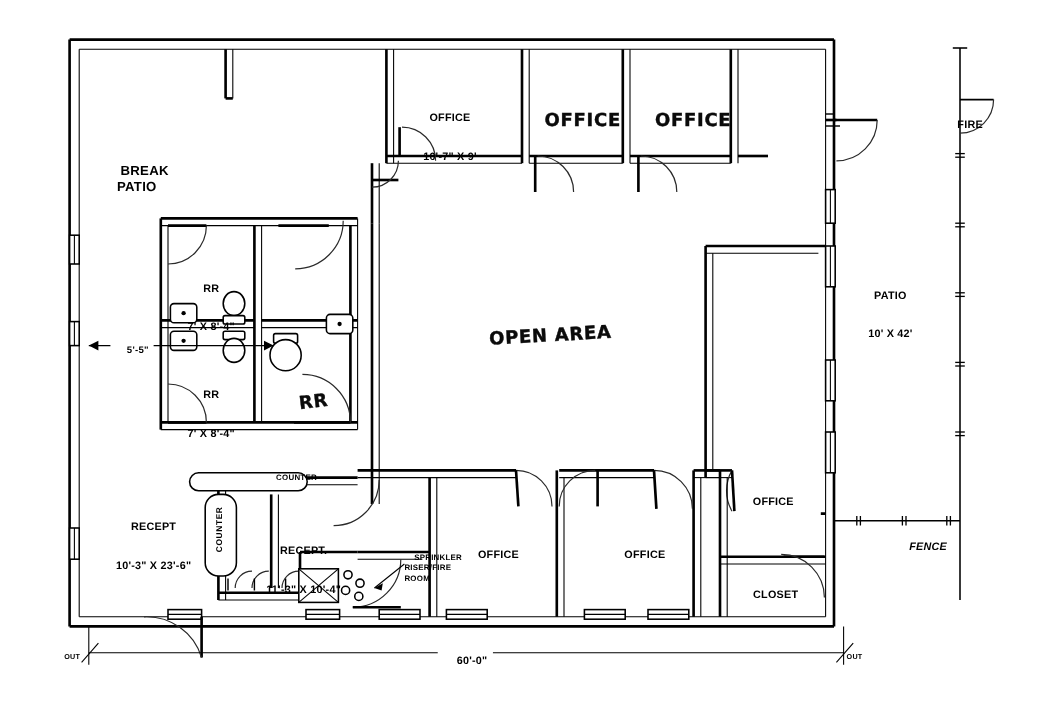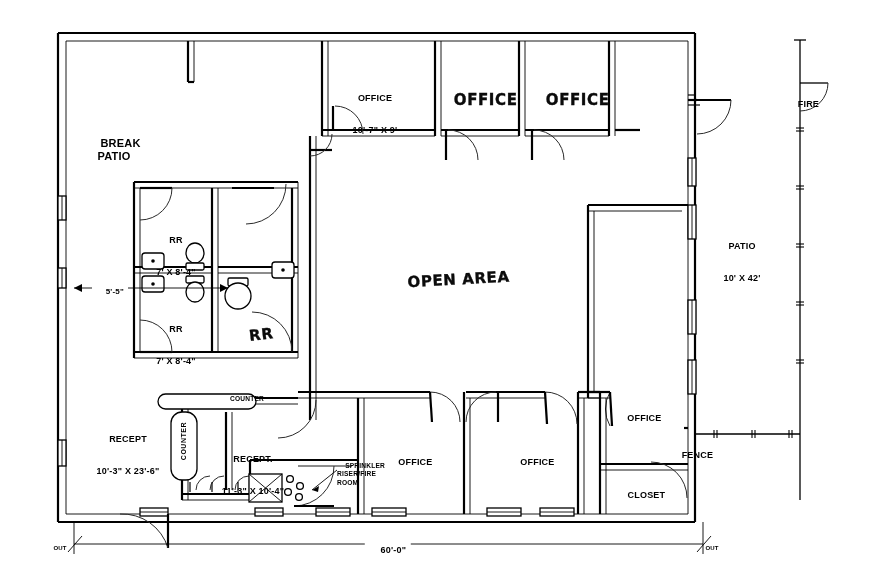--- a/index.html
+++ b/index.html
@@ -489,21 +489,21 @@
   </div>
 
   <div class="lbl rot-counter" style="left:184px; top:446px; position:absolute; font-weight:bold;">
     <span>COUNTER</span>
   </div>
 
   <div class="lbl c sz-9" style="left:803px; top:88px;">
     <span>FIRE</span>
   </div>
 
-  <div class="lbl c sz-9" style="left:692px; top:439px;">
+  <div class="lbl c sz-9" style="left:768px; top:439px;font-style:italic;">
     <span>FENCE</span>
   </div>
 
   <div class="lbl sz-6" style="left:46px; top:538px;">
     <span>OUT</span>
   </div>
 
   <div class="lbl sz-6" style="left:698px; top:538px;">
     <span>OUT</span>
   </div>

